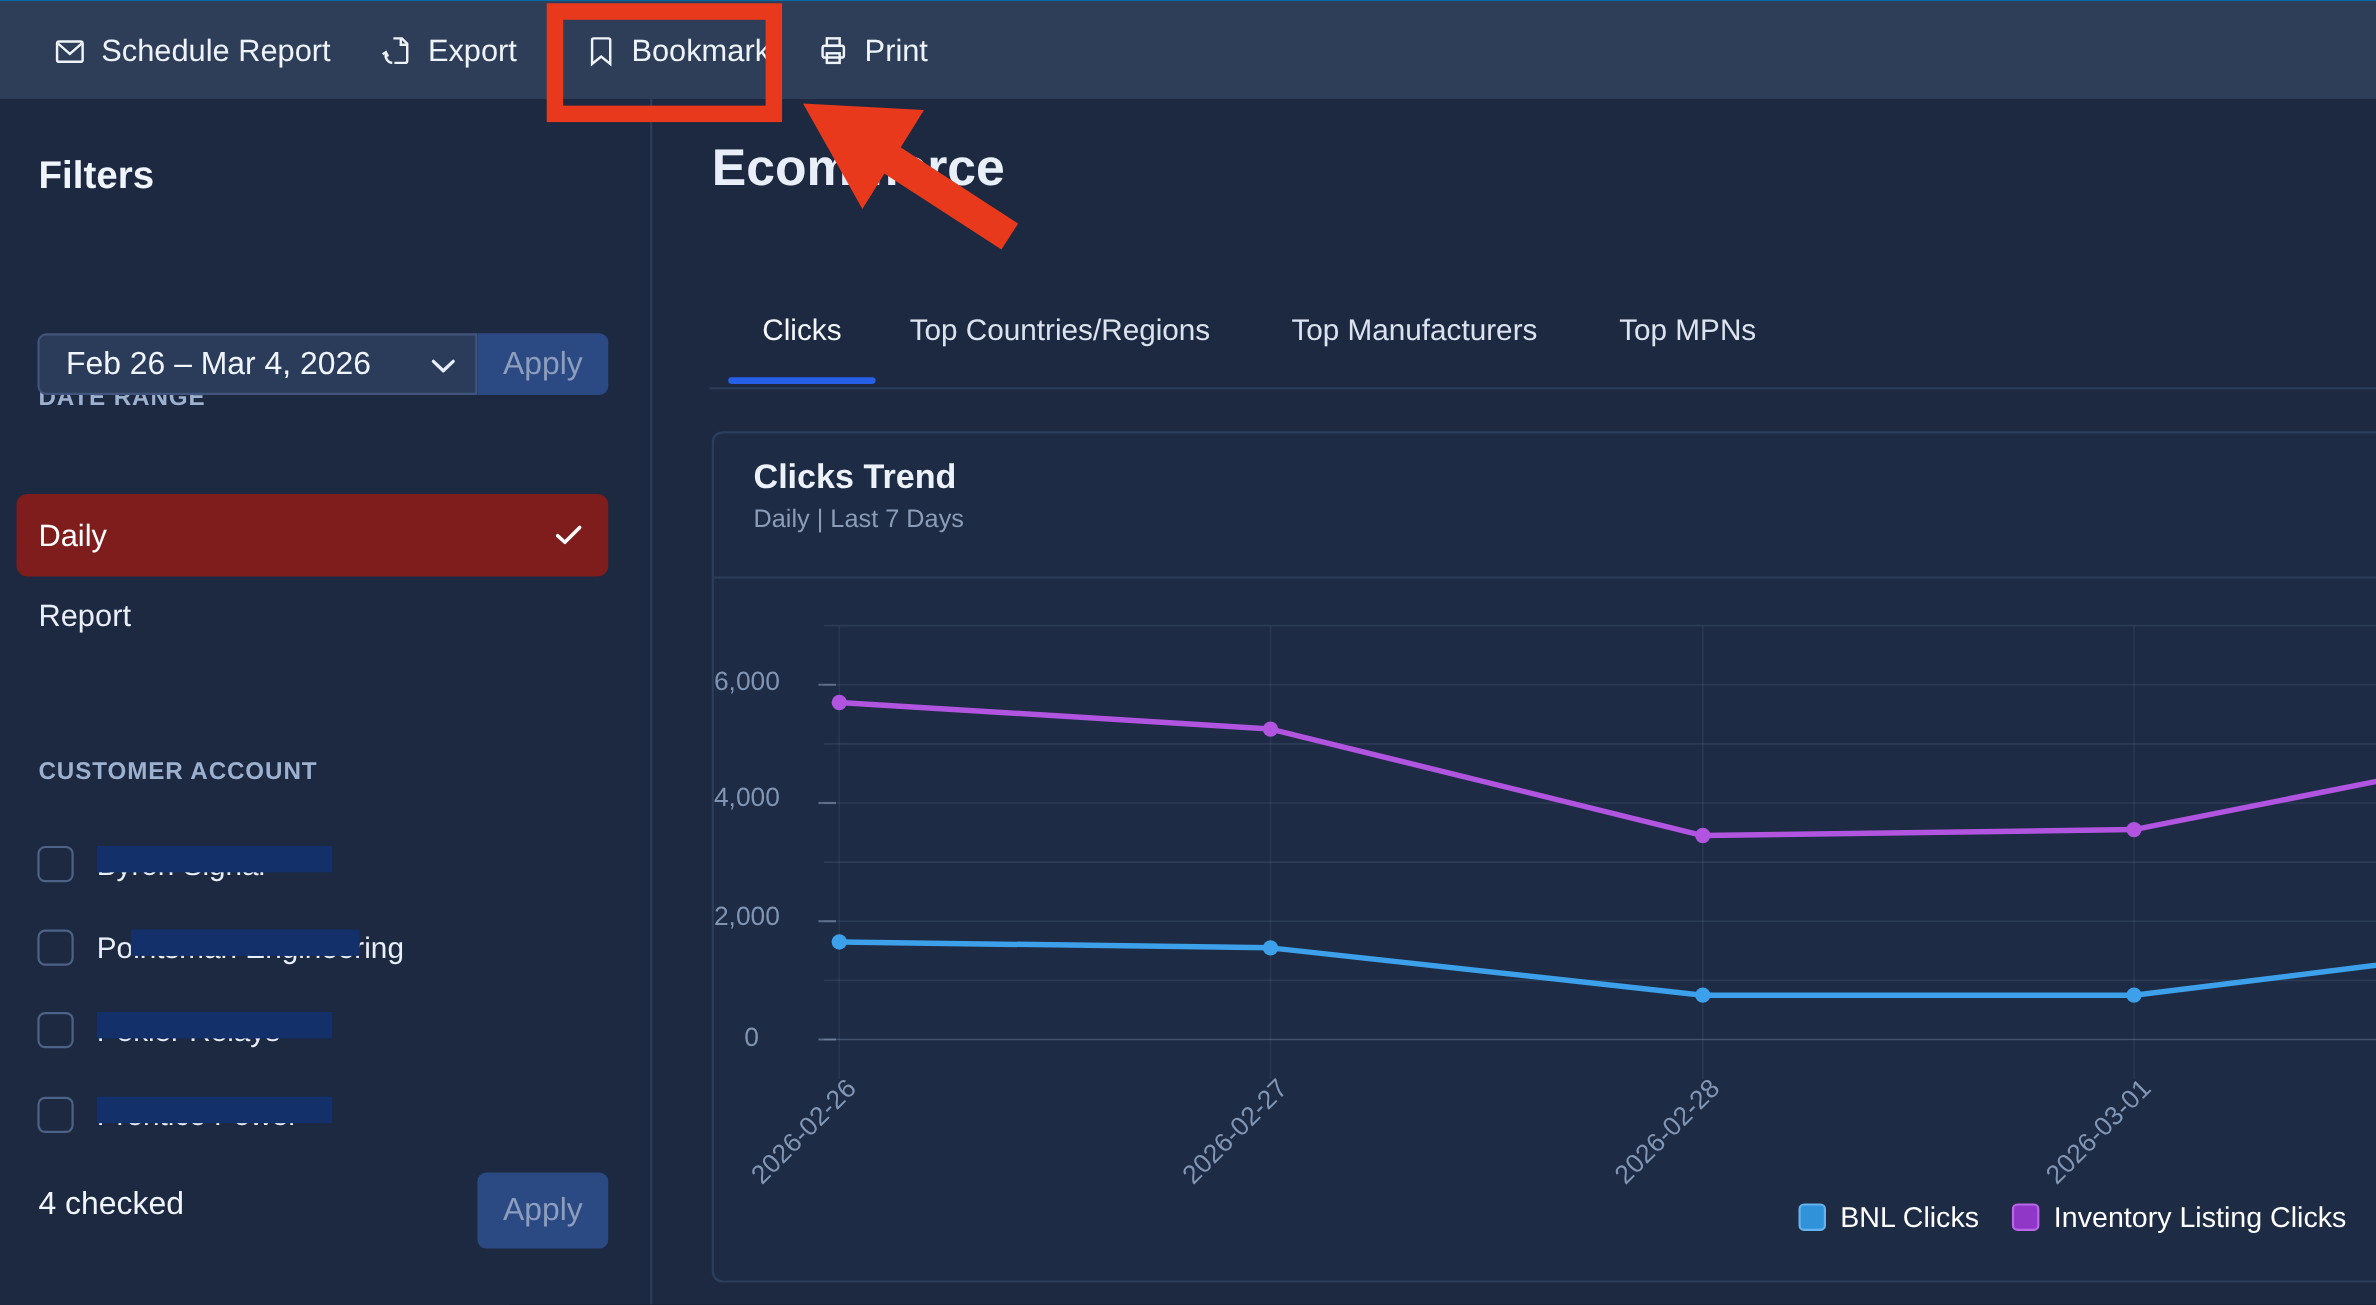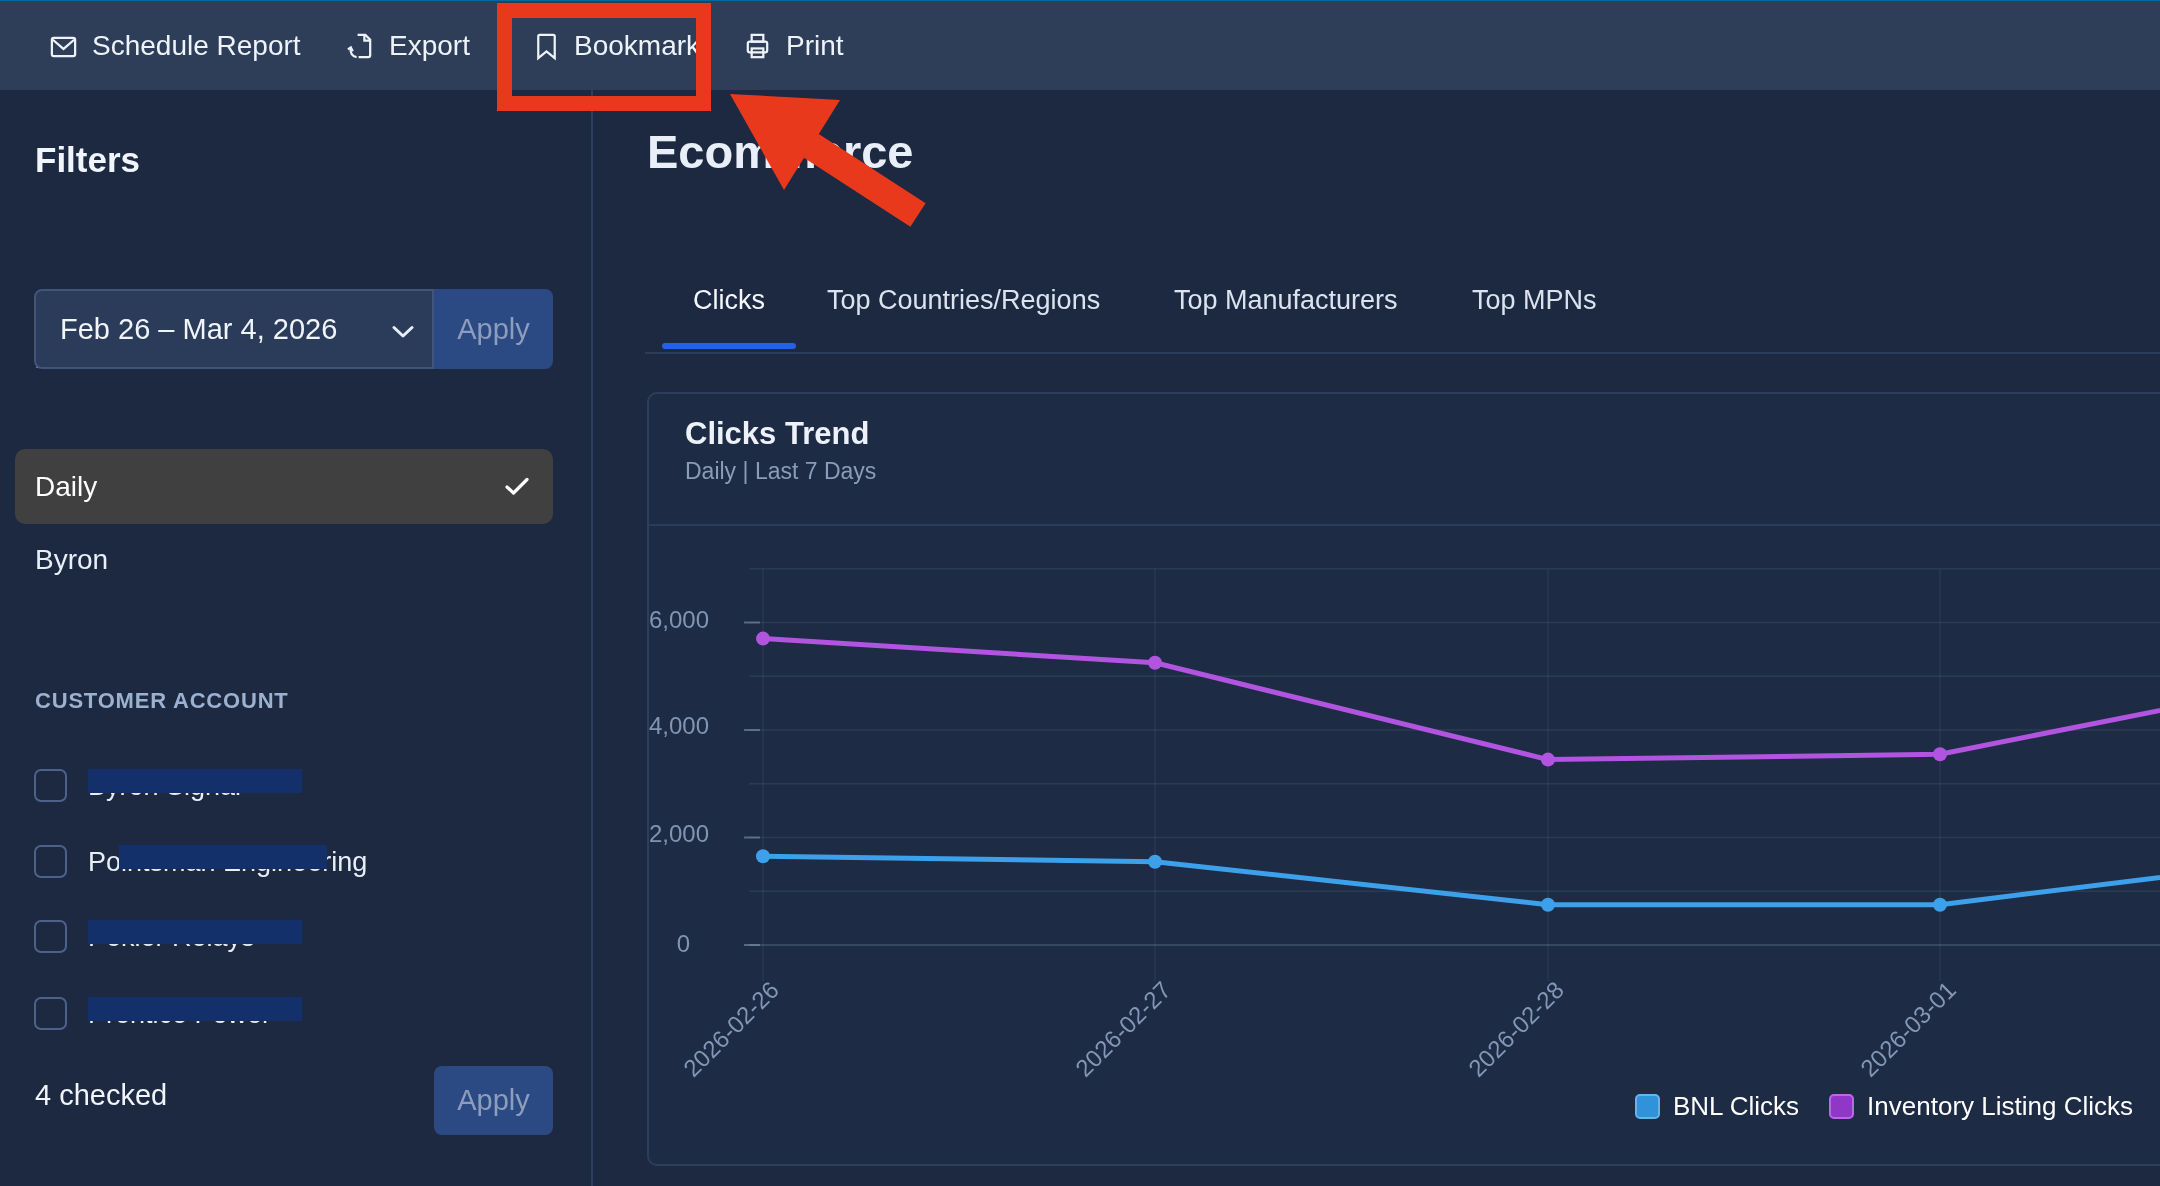--- a/index.html
+++ b/index.html
@@ -18,30 +18,30 @@
   
   .hl-box { position:absolute; left:497px; top:3px; width:214px; height:108px;
     border:15px solid #e8391c; z-index:40; }
   .hl-arrow { position:absolute; left:700px; top:80px; z-index:40; }
   
   .sidebar { position:absolute; left:0; top:90px; width:593px; height:1096px;
     border-right:2px solid #2c3e5c; }
   .sb-title { position:absolute; left:35px; top:50px; font-size:35px; font-weight:700; color:#f0f4fb; }
   .sb-label { position:absolute; left:35px; font-size:22px; font-weight:700;
     letter-spacing:0.8px; color:#9cb0d0; }
-  .date-row { position:absolute; left:34px; top:199px; width:519px; height:80px; display:flex; }
+  .date-row { position:absolute; left:34px; top:213px; width:519px; height:56px; display:flex; }
   .select { flex:1; display:flex; align-items:center; justify-content:space-between;
     background:#2b3c5a; border:2px solid #40547c; border-radius:8px 0 0 8px;
     padding:0 18px 0 24px; color:#f0f4fb; font-family:inherit; font-size:29px; cursor:pointer; }
   .btn-apply { width:119px; background:#2b4a83; border:none; border-radius:0 8px 8px 0;
     color:#8d9dbd; font-family:inherit; font-size:29px; cursor:pointer; }
   .gran-row { position:absolute; left:15px; width:538px; height:75px; display:flex;
     align-items:center; justify-content:space-between; padding:0 24px 0 20px;
     font-size:28px; color:#e9eff8; border-radius:10px; cursor:pointer; }
-  .gran-row.selected { background:#404040; color:#ffffff; }
+  .gran-row.selected { background:#7f1d1d; color:#ffffff; }
   .acct-row { position:absolute; left:34px; display:flex; align-items:flex-start; gap:21px; cursor:pointer; }
   .cbx { width:33px; height:33px; border:2.5px solid #4d6288; border-radius:7px;
     background:transparent; flex:none; }
   .acct-label { position:relative; font-size:27px; color:#e9eff8; line-height:34px; white-space:nowrap; }
   .redact { position:absolute; background:#13306b; height:24px; top:0; }
   .redact.r1 { left:0;  width:214px; }
   .redact.r2 { left:31px; width:208px; }
   .redact.r3 { left:0;  width:214px; }
   .redact.r4 { left:0;  width:214px; }
   .checked-count { position:absolute; left:35px; top:989px; font-size:29px; color:#f0f4fb; }
@@ -141,21 +141,21 @@
     <div class="sb-label" style="top:402px">GRANULARITY</div>
     <div class="gran-row selected" style="top:359px">
       <span>Daily</span>
       <span>
         <svg width="24" height="19" viewBox="0 0 24 19" fill="none" stroke="#ffffff" stroke-width="3.2" stroke-linecap="round" stroke-linejoin="round">
             <polyline points="2,10 8.5,16 22,2.5"></polyline>
           </svg>
       </span>
     </div>
     <div class="gran-row" style="top:434px;height:72px">
-      <span>Byron</span>
+      <span>Report</span>
     </div>
 
     <div class="sb-label" style="top:598px">CUSTOMER ACCOUNT</div>
 
     <div class="acct-row" style="top:679px">
       <span class="cbx"></span>
       <span class="acct-label"><span>Byron Signal</span><i class="redact r1"></i></span>
     </div>
     <div class="acct-row" style="top:755px">
       <span class="cbx"></span>

